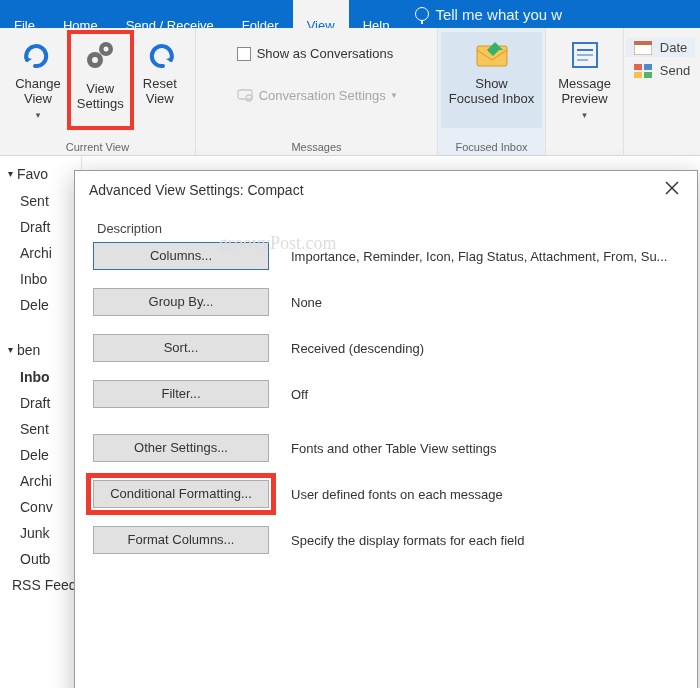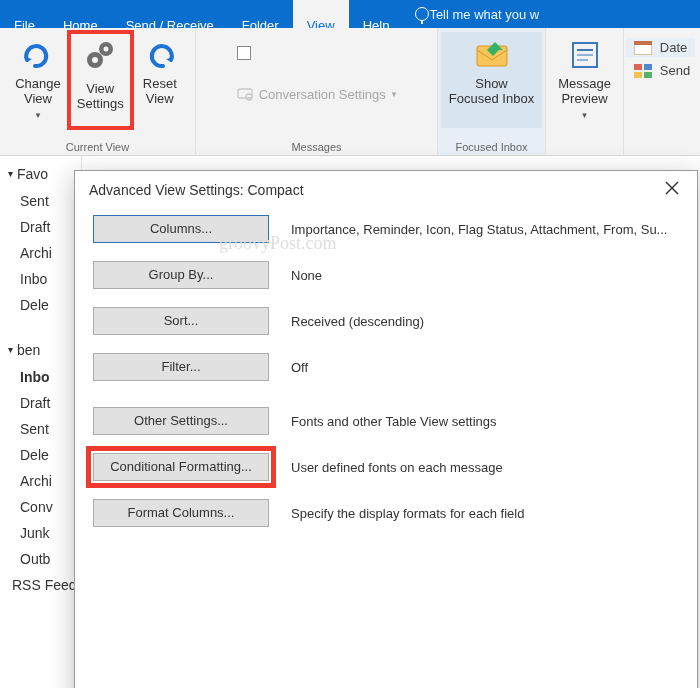--- a/index.html
+++ b/index.html
@@ -28,23 +28,24 @@
     line-height: 28px;
     cursor: pointer;
   }
   .tabs .tab.active {
     background: #f3f3f3;
     color: #0a6ecf;
   }
   .tabs .tell {
     display: flex;
     align-items: center;
+    gap: 6px;
     padding-left: 12px;
     color: #eaf4ff;
-    font-size: 13px;
+    font-size: 15px;
   }
   .bulb {
     width: 14px; height: 14px;
     border: 1.5px solid #fff;
     border-radius: 50%;
     position: relative;
   }
   .bulb::after {
     content:"";
     position:absolute;
@@ -239,20 +240,21 @@
         <span class="label"><span>Reset<br>View</span></span>
       </div>
     </div>
     <div class="group-label">Current View</div>
   </div>
 
   <div class="group" style="width:242px;">
     <div class="group-body" style="flex-direction:column; align-items:flex-start; padding-top:10px;">
       <div class="mini-row">
         <span class="checkbox"></span>
+        <span style="color:#333">Show as Conversations</span>
       </div>
       <div style="height:18px;"></div>
       <div class="mini-row" style="color:#a7a7a7;">
         <span class="mini-icon">
           <svg width="16" height="16" viewBox="0 0 16 16">
               <rect x="1" y="3" width="14" height="9" rx="2" fill="none" stroke="#a7a7a7" stroke-width="1.3"></rect>
               <circle cx="12" cy="11" r="3" fill="none" stroke="#a7a7a7" stroke-width="1.3"></circle>
             </svg>
         </span>
         <span>Conversation Settings</span>
@@ -346,20 +348,21 @@
   <div class="dlg-title">
     <span>Advanced View Settings: Compact</span>
     <span class="dlg-close">
       <svg width="14" height="14" viewBox="0 0 14 14">
           <line x1="1" y1="1" x2="13" y2="13" stroke="#333" stroke-width="1.5"></line>
           <line x1="13" y1="1" x2="1" y2="13" stroke="#333" stroke-width="1.5"></line>
         </svg>
     </span>
   </div>
   <div class="dlg-body">
+    <div class="desc-label">Description</div>
     <div class="watermark">groovyPost.com</div>
 
     <div class="row">
       <div class="dlg-btn selected">Columns...</div>
       <div class="val">Importance, Reminder, Icon, Flag Status, Attachment, From, Su...</div>
     </div>
     <div class="row">
       <div class="dlg-btn">Group By...</div>
       <div class="val">None</div>
     </div>

